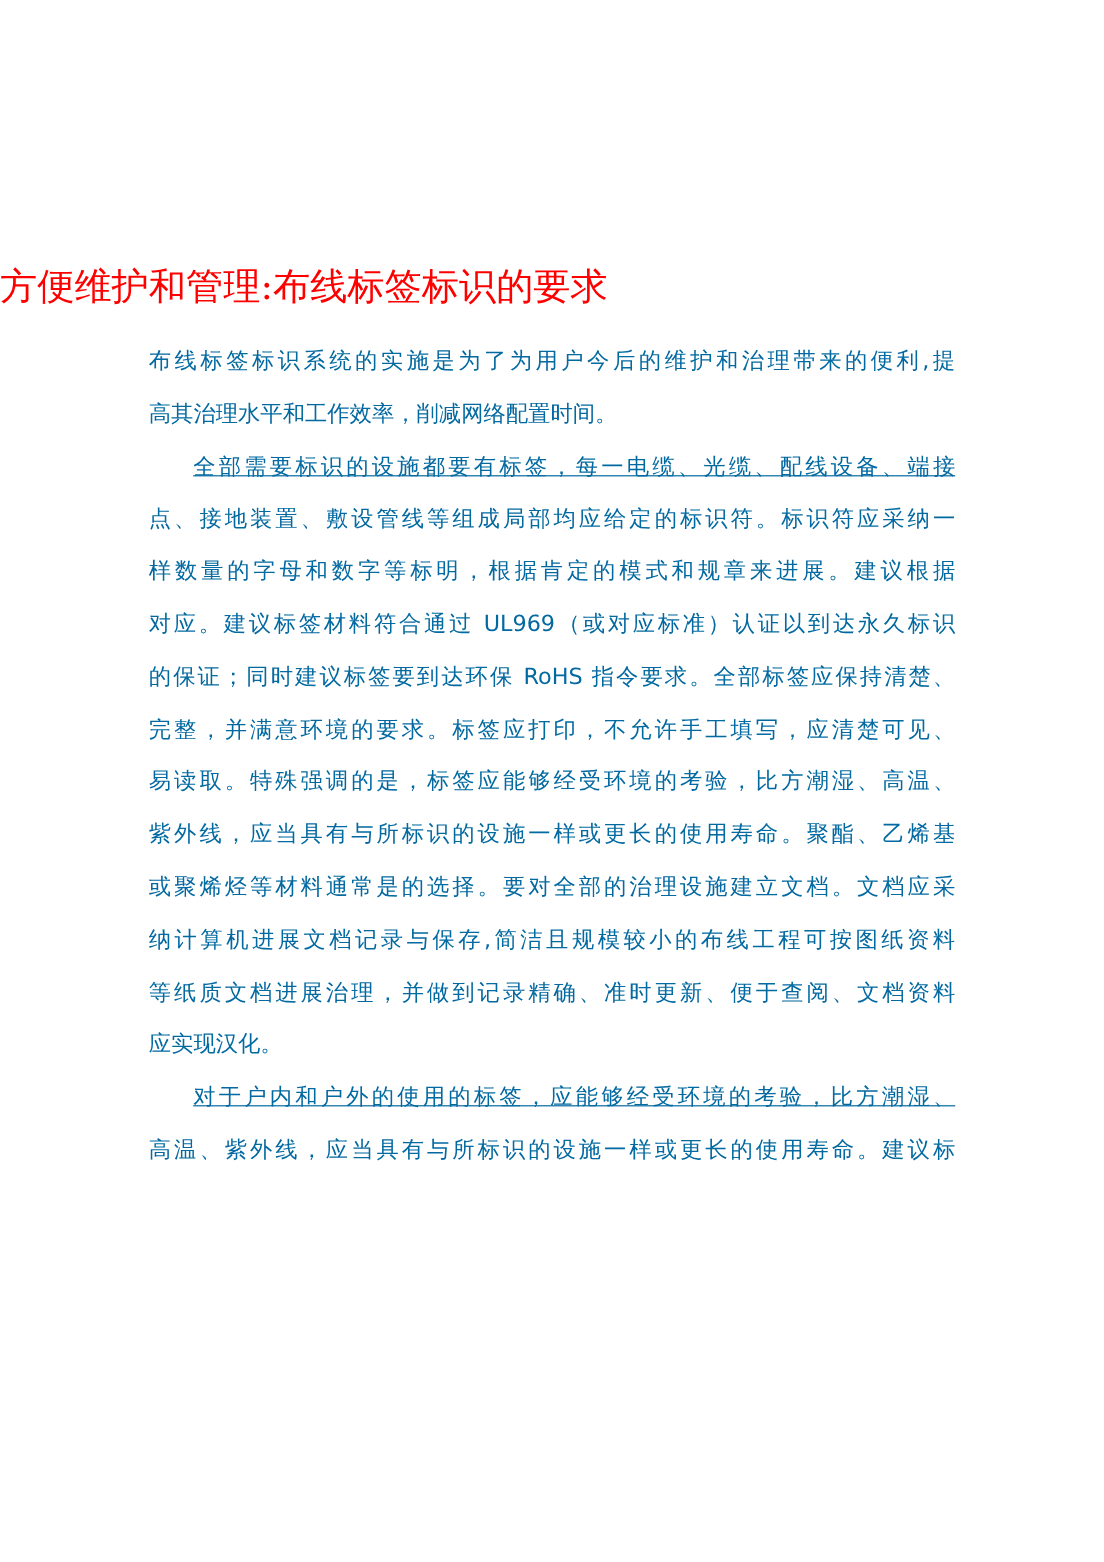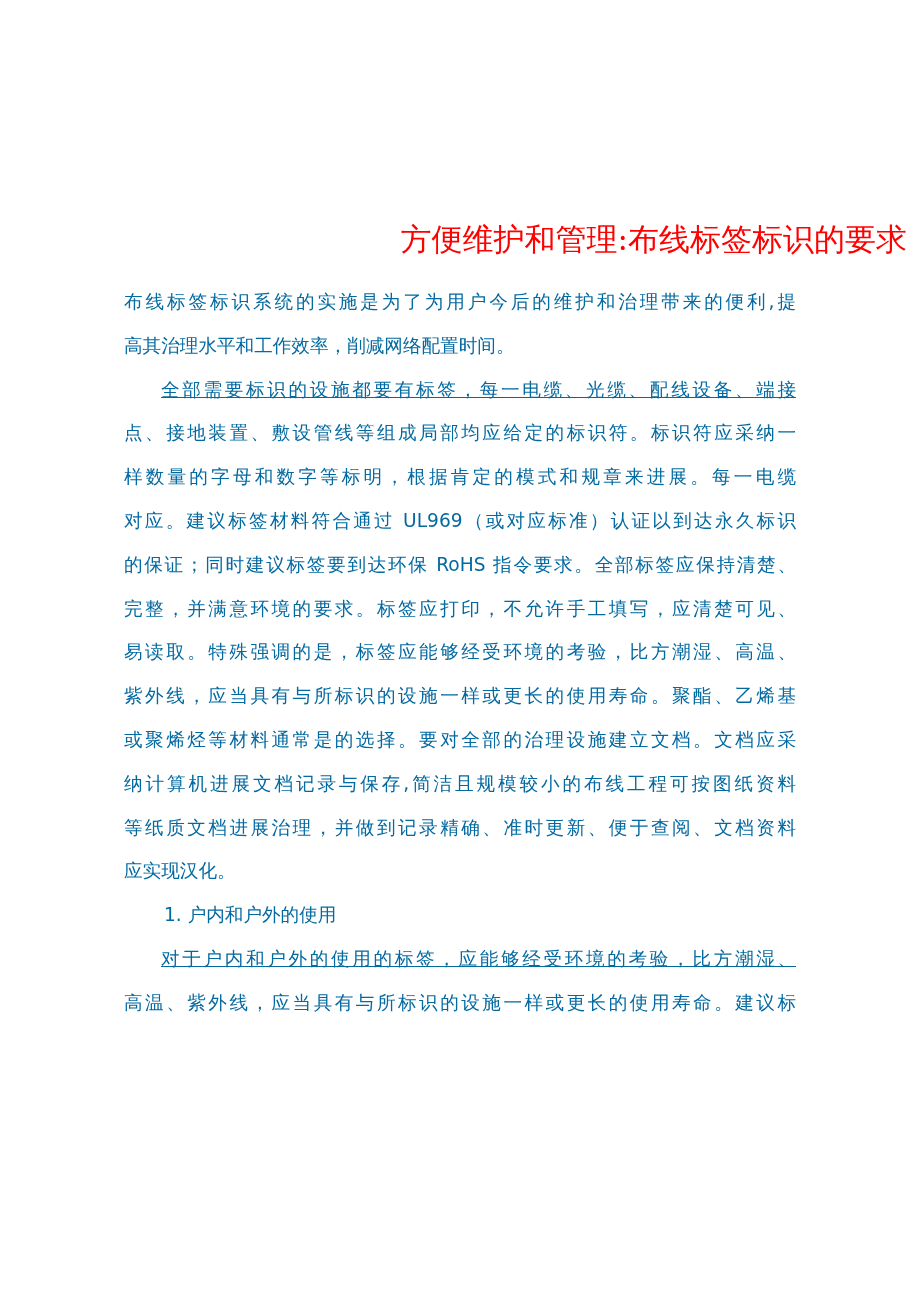--- a/index.html
+++ b/index.html
@@ -1,19 +1,19 @@
 <!DOCTYPE html>
 <html><head>
 <meta charset="utf-8">
 <style>
   html, body { margin: 0; padding: 0; background: #ffffff; }
   body { width: 920px; height: 1302px; position: relative; overflow: hidden; }
   .page { position: absolute; left: 0; top: 0; width: 920px; height: 1302px; background: #ffffff; }
   .title {
-    position: absolute; left: 0; top: 196px; width: 907px; text-align: right;
+    position: absolute; left: 0; top: 196px; width: 907px; text-align: left;
     font-family: "DejaVu Serif", "Liberation Serif", serif;
     font-size: 31px; line-height: 44px; color: #ff0000; font-weight: normal;
     letter-spacing: 0px;
   }
   .body-text {
     position: absolute; left: 124px; top: 280px; width: 680px;
     font-family: "DejaVu Sans", "Liberation Sans", sans-serif;
     font-size: 18.6px; color: #0369a1;
   }
   .line {
@@ -32,34 +32,31 @@
 
   <div class="body-text">
     <div>
       <span class="line">布线标签标识系统的实施是为了为用户今后的维护和治理带来的便利,提</span>
       <span class="line last">高其治理水平和工作效率，削减网络配置时间。</span>
     </div>
 
     <div>
       <span class="line indent">全部需要标识的设施都要有标签，每一电缆、光缆、配线设备、端接</span>
       <span class="line">点、接地装置、敷设管线等组成局部均应给定的标识符。标识符应采纳一</span>
-      <span class="line">样数量的字母和数字等标明，根据肯定的模式和规章来进展。每一电缆</span>
+      <span class="line">样数量的字母和数字等标明，根据肯定的模式和规章来进展。建议根据</span>
       <span class="line">对应。建议标签材料符合通过 UL969（或对应标准）认证以到达永久标识</span>
       <span class="line">的保证；同时建议标签要到达环保 RoHS 指令要求。全部标签应保持清楚、</span>
       <span class="line">完整，并满意环境的要求。标签应打印，不允许手工填写，应清楚可见、</span>
       <span class="line">易读取。特殊强调的是，标签应能够经受环境的考验，比方潮湿、高温、</span>
       <span class="line">紫外线，应当具有与所标识的设施一样或更长的使用寿命。聚酯、乙烯基</span>
       <span class="line">或聚烯烃等材料通常是的选择。要对全部的治理设施建立文档。文档应采</span>
       <span class="line">纳计算机进展文档记录与保存,简洁且规模较小的布线工程可按图纸资料</span>
       <span class="line">等纸质文档进展治理，并做到记录精确、准时更新、便于查阅、文档资料</span>
       <span class="line last">应实现汉化。</span>
     </div>
 
-    <div>
-      <span class="line heading">1. 户内和户外的使用</span>
-    </div>
 
     <div>
       <span class="line indent">对于户内和户外的使用的标签，应能够经受环境的考验，比方潮湿、</span>
       <span class="line">高温、紫外线，应当具有与所标识的设施一样或更长的使用寿命。建议标</span>
     </div>
   </div>
 </div>
 
 </body></html>

